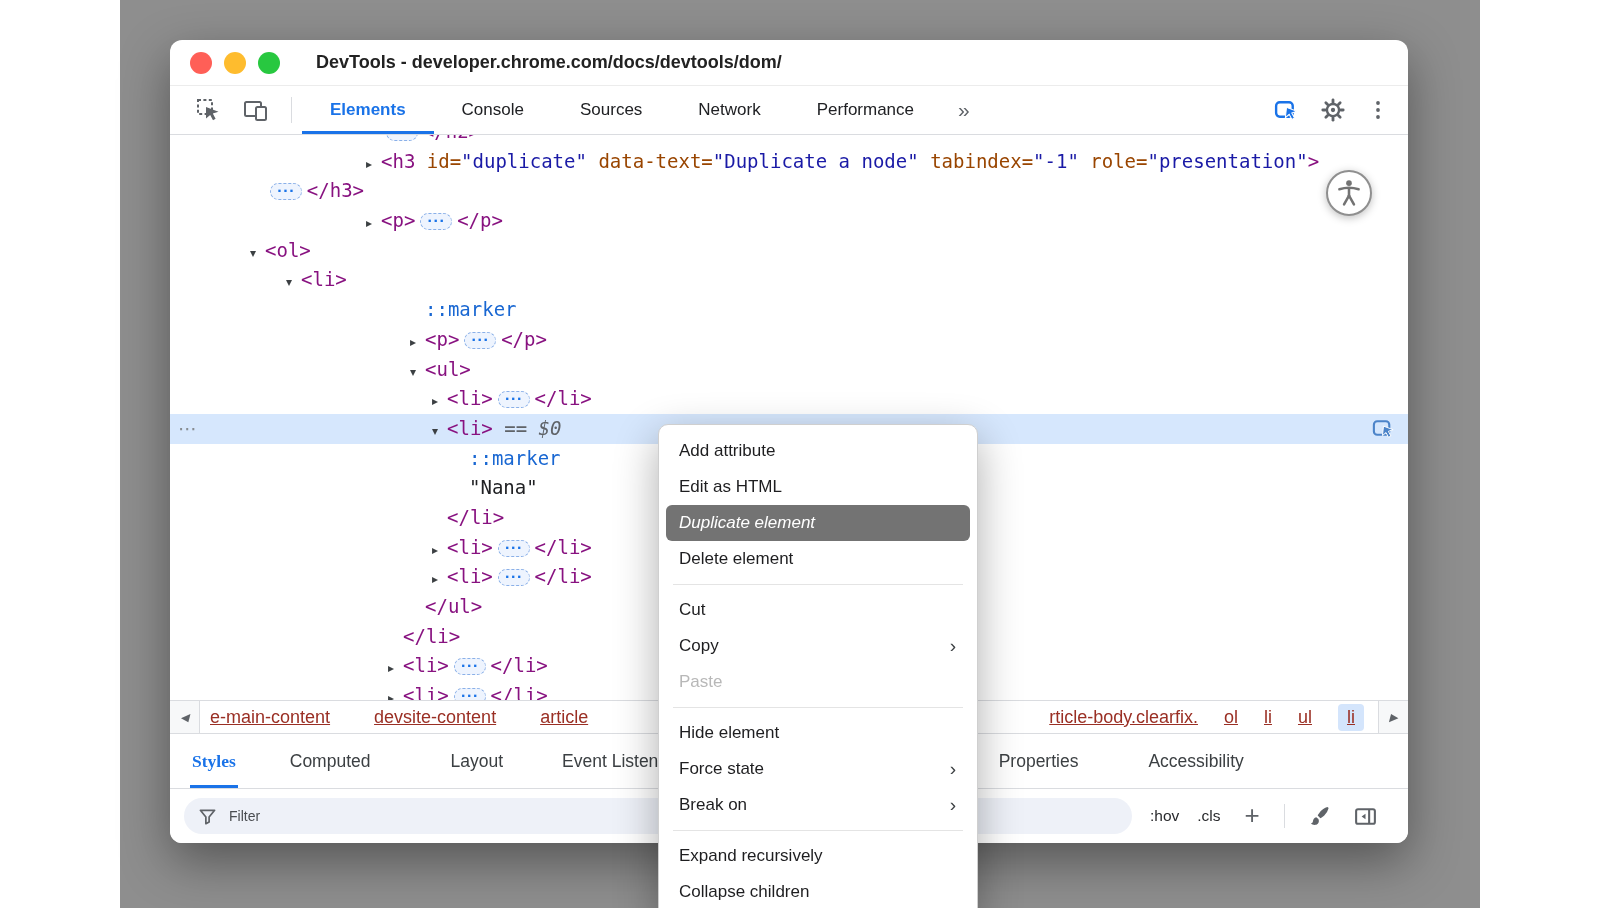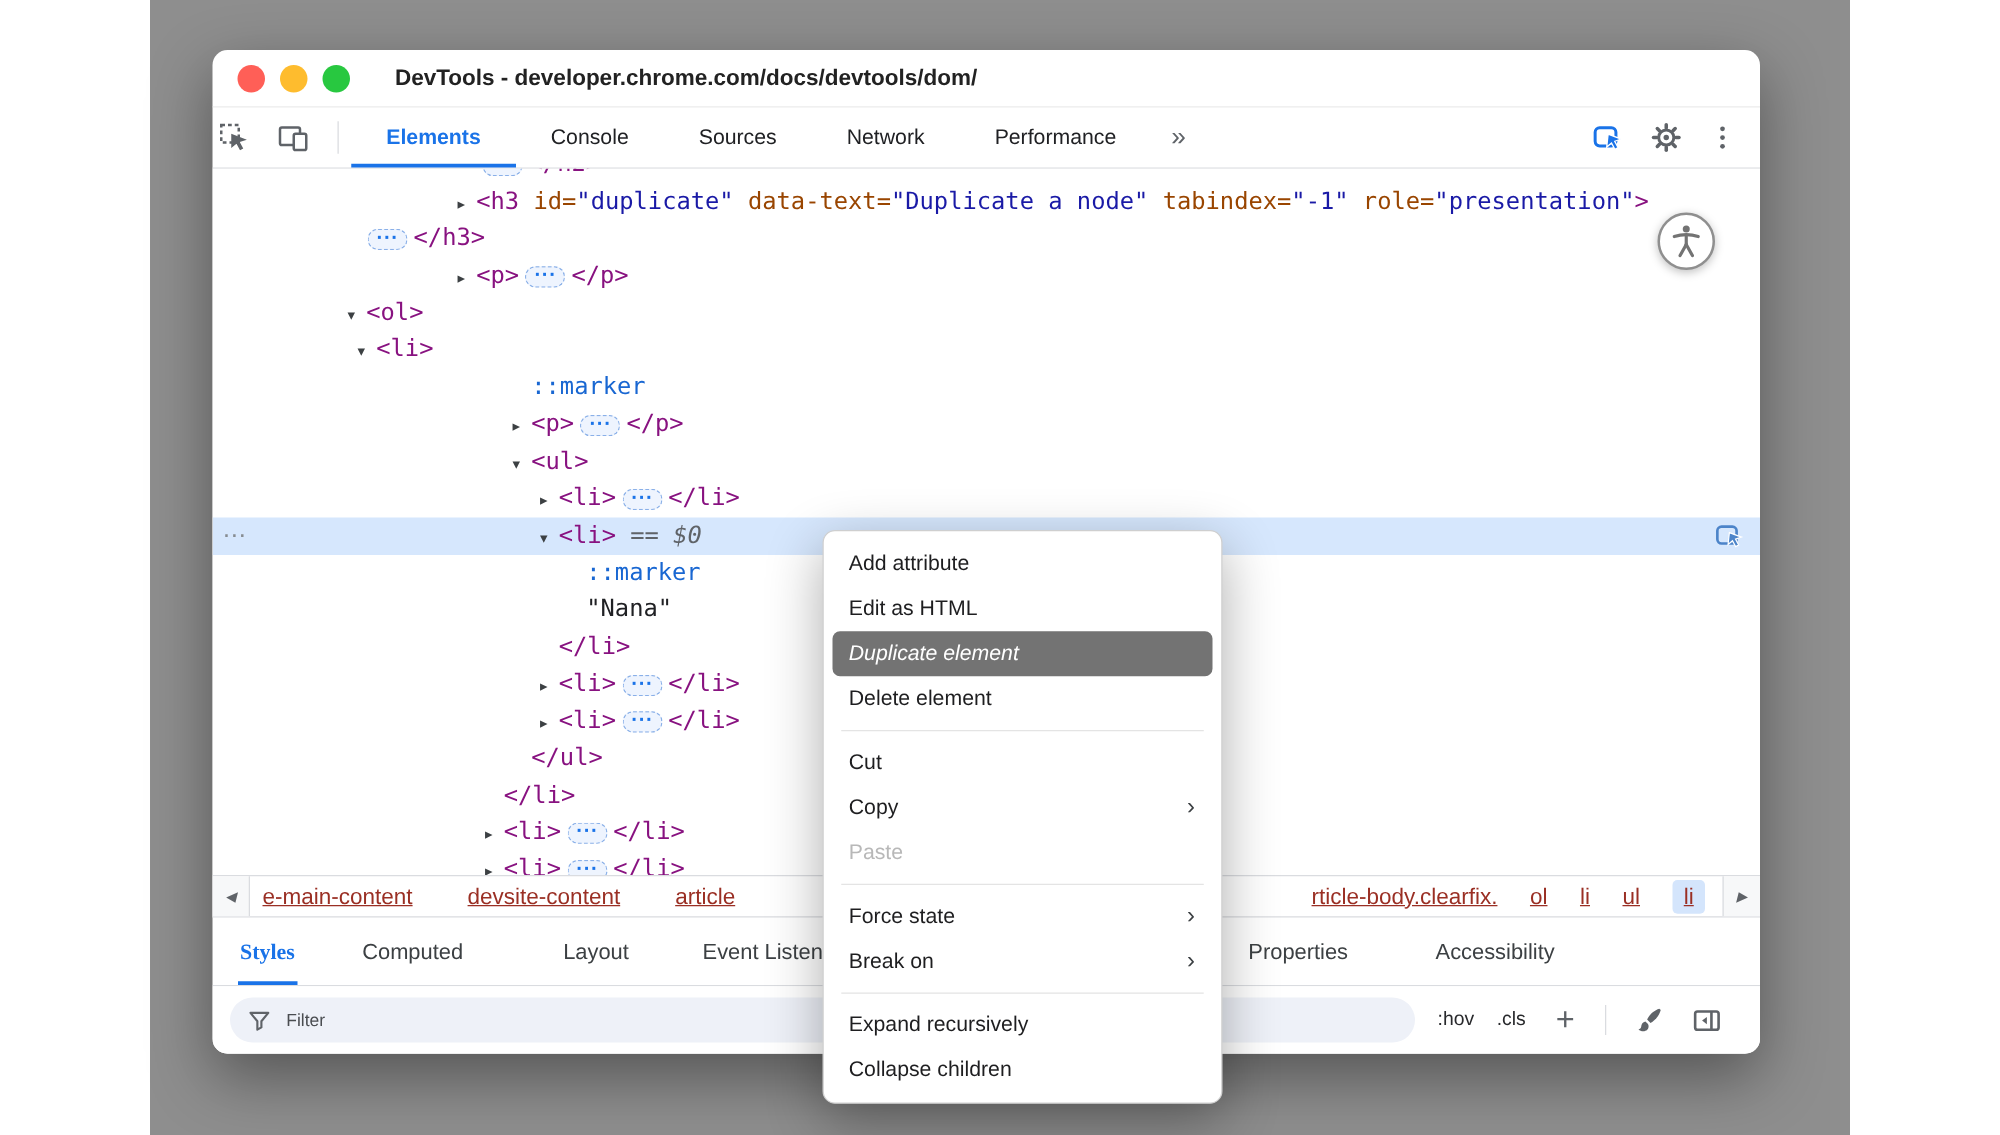--- a/index.html
+++ b/index.html
@@ -12,21 +12,21 @@
   .window{position:absolute;left:170px;top:40px;width:1238px;height:803px;background:#fff;
           border-radius:12px;box-shadow:0 18px 50px rgba(0,0,0,.40);overflow:hidden;
           display:flex;flex-direction:column;z-index:1;}
 
   .titlebar{height:46px;flex:0 0 auto;display:flex;align-items:center;border-bottom:1px solid #ececec;}
   .lights{display:flex;gap:12px;margin-left:20px;}
   .light{width:22px;height:22px;border-radius:50%;}
   .light.red{background:#ff5f57}.light.yellow{background:#febc2e}.light.green{background:#28c840}
   .title{font-weight:bold;font-size:18px;color:#222;margin-left:36px;}
 
-  .toolbar{height:49px;flex:0 0 auto;display:flex;align-items:center;border-bottom:1px solid #dadce0;padding-left:4px;}
+  .toolbar{height:49px;flex:0 0 auto;display:flex;align-items:center;border-bottom:1px solid #dadce0;padding-left:25px;}
   .tb-icon{width:26px;height:26px;display:flex;align-items:center;justify-content:center;margin-right:22px;}
   .tb-divider{width:1px;height:26px;background:#dadce0;margin:0 10px 0 0;}
   .tabs{display:flex;height:100%;}
   .tab{height:100%;display:flex;align-items:center;padding:0 28px;font-size:17px;color:#202124;}
   .tab.active{color:#1a73e8;font-weight:bold;box-shadow:inset 0 -3px 0 #1a73e8;}
   .more-tabs{font-size:21px;color:#5f6368;padding:0 16px;}
   .tb-right{margin-left:auto;display:flex;align-items:center;gap:20px;padding-right:18px;}
   .tb-right span{display:flex;align-items:center;justify-content:center;}
 
   
@@ -164,23 +164,23 @@
               <circle cx="12" cy="12" r="1.9" fill="#5f6368"></circle>
               <circle cx="12" cy="19" r="1.9" fill="#5f6368"></circle>
           </svg>
         </span>
       </div>
     </div>
 
     <div class="tree">
         <div class="trow" style="padding-left: 196px;"><span class="arrow-sp"></span><span class="pill">···</span><span class="tok-tag">&lt;/h2&gt;</span></div>
         <div class="trow" style="padding-left: 196px;"><span class="arrow">▸</span><span class="tok-tag">&lt;h3</span><span class="tok-attr"> id=</span><span class="tok-val">"duplicate"</span><span class="tok-attr"> data-text=</span><span class="tok-val">"Duplicate a node"</span><span class="tok-attr"> tabindex=</span><span class="tok-val">"-1"</span><span class="tok-attr"> role=</span><span class="tok-val">"presentation"</span><span class="tok-tag">&gt;</span></div>
-        <div class="trow" style="padding-left: 104px;"><span class="arrow-sp"></span><span class="pill">···</span><span class="tok-tag">&lt;/h3&gt;</span></div>
+        <div class="trow" style="padding-left: 80px;"><span class="arrow-sp"></span><span class="pill">···</span><span class="tok-tag">&lt;/h3&gt;</span></div>
         <div class="trow" style="padding-left: 196px;"><span class="arrow">▸</span><span class="tok-tag">&lt;p&gt;</span><span class="pill">···</span><span class="tok-tag">&lt;/p&gt;</span></div>
-        <div class="trow" style="padding-left: 108px;"><span class="arrow">▾</span><span class="tok-tag">&lt;ol&gt;</span></div>
+        <div class="trow" style="padding-left: 80px;"><span class="arrow">▾</span><span class="tok-tag">&lt;ol&gt;</span></div>
         <div class="trow" style="padding-left: 116px;"><span class="arrow">▾</span><span class="tok-tag">&lt;li&gt;</span></div>
         <div class="trow" style="padding-left: 240px;"><span class="arrow-sp"></span><span class="tok-pseudo">::marker</span></div>
         <div class="trow" style="padding-left: 240px;"><span class="arrow">▸</span><span class="tok-tag">&lt;p&gt;</span><span class="pill">···</span><span class="tok-tag">&lt;/p&gt;</span></div>
         <div class="trow" style="padding-left: 240px;"><span class="arrow">▾</span><span class="tok-tag">&lt;ul&gt;</span></div>
         <div class="trow" style="padding-left: 262px;"><span class="arrow">▸</span><span class="tok-tag">&lt;li&gt;</span><span class="pill">···</span><span class="tok-tag">&lt;/li&gt;</span></div>
         <div class="trow selected" style="padding-left: 262px;"><span class="gutter-dots">⋯</span><span class="arrow">▾</span><span class="tok-tag">&lt;li&gt;</span><span class="tok-meta"> == </span><span class="tok-dollar">$0</span>
     <span class="row-badge">
       <svg viewBox="0 0 26 26" width="25" height="25">
         <rect x="3" y="5" width="16" height="14" rx="3.5" fill="none" stroke="#4c84c9" stroke-width="2.2"></rect>
         <path d="M13 10 l10 3.7 -4.9 1.7 2.6 4.9 -2.5 1.3 -2.6 -4.9 -3.7 3.2 z" fill="#4c84c9" stroke="#ffffff" stroke-width="1"></path>
@@ -271,20 +271,21 @@
   <div class="menu">
       <div class="mitem"><span>Add attribute</span></div>
       <div class="mitem"><span>Edit as HTML</span></div>
       <div class="mitem hl"><span>Duplicate element</span></div>
       <div class="mitem"><span>Delete element</span></div>
       <div class="msep"></div>
       <div class="mitem"><span>Cut</span></div>
       <div class="mitem"><span>Copy</span><span class="sub-arrow">›</span></div>
       <div class="mitem disabled"><span>Paste</span></div>
       <div class="msep"></div>
+      <div class="mitem"><span>Hide element</span></div>
       <div class="mitem"><span>Force state</span><span class="sub-arrow">›</span></div>
       <div class="mitem"><span>Break on</span><span class="sub-arrow">›</span></div>
       <div class="msep"></div>
       <div class="mitem"><span>Expand recursively</span></div>
       <div class="mitem"><span>Collapse children</span></div>
     </div>
 
 </div>
 
 </body></html>

